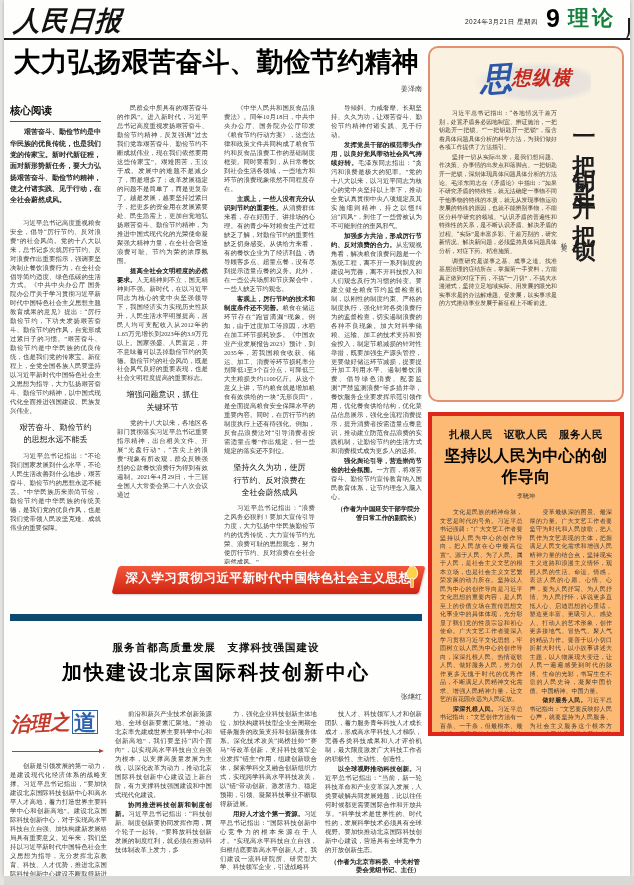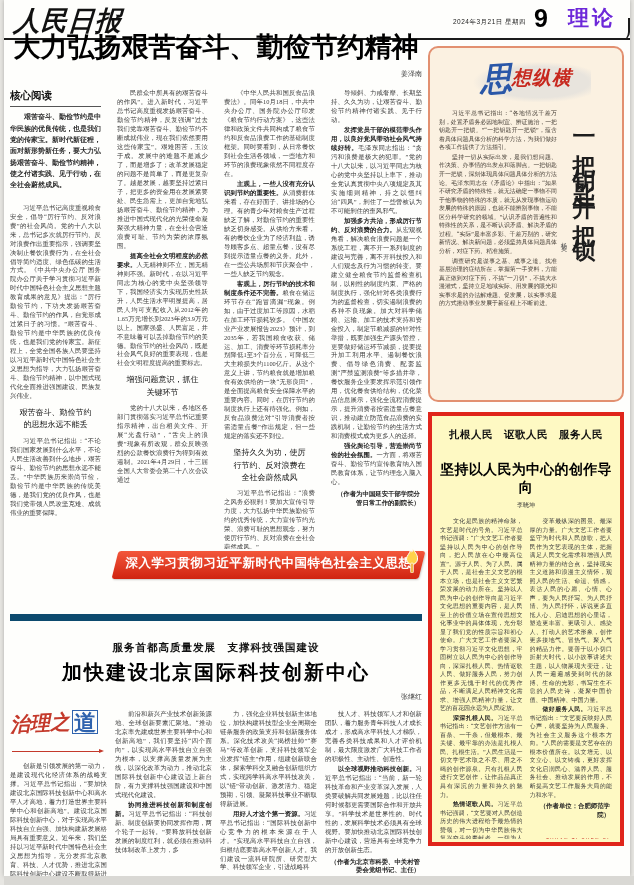--- a/index.html
+++ b/index.html
@@ -12,36 +12,36 @@
   .hdr { position:absolute; left:0; top:0; width:100%; height:40px;
          border-bottom:2px solid #1c1c1c; }
   .masthead { position:absolute; left:10px; top:4px; font-family:"DejaVu Serif",serif;
               font-weight:bold; font-style:italic; font-size:26px; color:#111;
               transform:skewX(-4deg) scaleY(1.05); letter-spacing:1px; }
   .hdr-right { position:absolute; right:14px; top:4px; display:flex; align-items:flex-end; gap:8px; }
   .hdr-date { font-family:"Liberation Sans",sans-serif; font-size:6.5px; color:#222;
               padding-bottom:6px; letter-spacing:.5px; }
   .hdr-page { font-family:"Liberation Sans",sans-serif; font-weight:bold; font-size:25px; color:#000; }
   .hdr-section { font-family:"Liberation Sans",sans-serif; font-weight:bold; font-size:21px;
-                 color:#6d28d9; letter-spacing:3px; padding-bottom:1px;margin-left:12px; }
+                 color:#15803d; letter-spacing:3px; padding-bottom:1px; }
   .hdr-corner { position:absolute; right:0; top:18px; width:10px; height:22px;
                 border-right:2px solid #1c1c1c; border-bottom:0; border-top-right-radius:0;
                 border-bottom-right-radius:8px; }
 
   
   .np-p { font-size:6.4px; line-height:1.4; color:#3b3b3b; text-align:justify;
           text-indent:13px; margin-bottom:1px; }
   .np-p b { font-family:"Liberation Sans",sans-serif; font-weight:bold; color:#222; }
   .np-sub { font-family:"Liberation Sans",sans-serif; font-weight:normal; font-size:8px;
             line-height:1.55; color:#111; text-align:center; margin:6px 6px 5px; }
   .np-credit { font-size:6.4px; font-weight:bold; color:#222; text-align:right;
                margin:3px 2px 0; line-height:1.4; }
 
   
-  .main-art { position:absolute; left:6px; top:31px; width:412px; }
+  .main-art { position:absolute; left:6px; top:46px; width:412px; }
   .main-headline { font-family:"Liberation Sans",sans-serif; font-weight:bold; font-size:27px;
                    color:#000; text-align:center; letter-spacing:0; line-height:1.2; }
   .art-author { font-size:7px; color:#333; text-align:right; margin-top:6px; }
   .main-cols { position:relative; display:flex; gap:16px; margin-top:10px; height:500px; }
   .col { width:97px; overflow:hidden; }
   .col.h-full { height:500px; }
   .col.h-short { height:460px; }
 
   .corebox { margin-bottom:8px; padding-bottom:4px; }
   .core-title { font-family:"Liberation Sans",sans-serif; font-weight:bold; font-size:10.5px;
@@ -93,26 +93,26 @@
   .sx-body { display:flex; margin-top:2px; }
   .sx-text { width:118px; overflow:hidden; height:278px; }
   .sx-text .np-p { font-size:5.9px; line-height:1.45; color:#433c34; }
   .sx-vert { position:relative; flex:1; display:flex; justify-content:center; }
   .sx-vert-title { writing-mode:vertical-rl; text-orientation:upright;
                    font-family:"Liberation Sans",sans-serif; font-weight:bold; font-size:23px;
                    color:#1d1d1d; letter-spacing:14px; margin-top:14px; }
   .sx-vert-author { position:absolute; left:2px; top:128px; writing-mode:vertical-rl;
                     font-size:6.5px; color:#555; letter-spacing:3px; }
 
-  .red-box { position:relative; margin-top:10px; width:196px; height:434px;
-             border:4px solid #e0251b; background:#fef9c3; padding:8px 8px 6px; overflow:hidden; }
+  .red-box { position:relative; margin-top:10px; width:196px; height:324px;
+             border:4px solid #e0251b; background:#fdba74; padding:8px 8px 6px; overflow:hidden; }
   .rb-kicker { font-family:"Liberation Sans",sans-serif; font-weight:bold; font-size:10.5px;
                color:#111; text-align:center; margin-top:4px; letter-spacing:.5px; }
-  .rb-headline { font-family:"Liberation Sans",sans-serif; font-weight:bold; font-size:14px;
-                 color:#000; text-align:center; margin-top:19px; letter-spacing:.3px; }
+  .rb-headline { font-family:"Liberation Sans",sans-serif; font-weight:bold; font-size:16px;
+                 color:#000; text-align:center; margin-top:4px; letter-spacing:.3px; }
   .rb-author { font-size:6px; color:#333; text-align:center; margin-top:4px; }
   .rb-cols { display:flex; gap:7px; margin-top:7px; height:322px; }
   .rb-col { width:86px; overflow:hidden; }
   .rb-col .np-p { font-size:6px; line-height:1.42; }
 
   .zt-logo { margin-top:8px; text-align:right; padding-right:2px; }
   .zt-sub { font-family:"Liberation Sans",sans-serif; font-size:4.5px; color:#c7281e;
             letter-spacing:1.5px; border-bottom:1px solid #c7281e; display:inline-block;
             padding-bottom:1px; }
 

